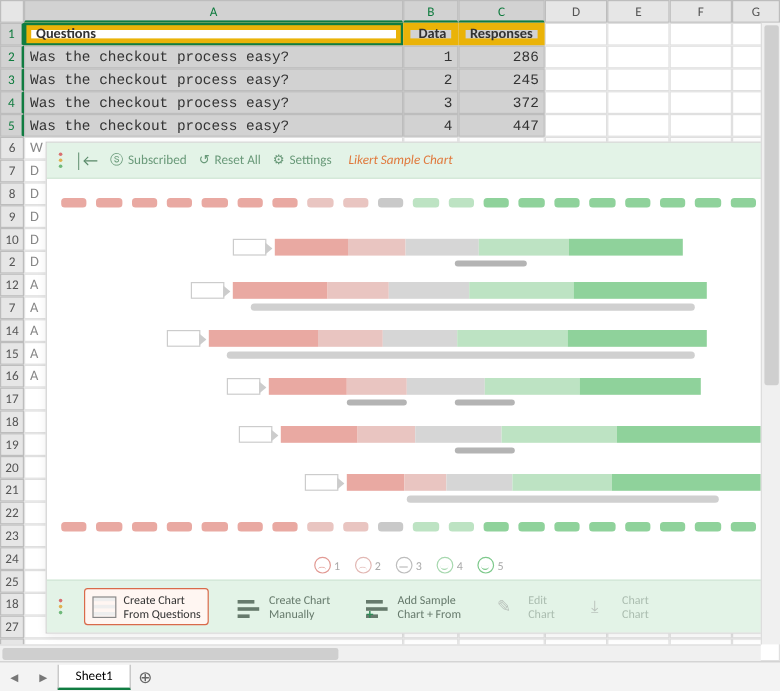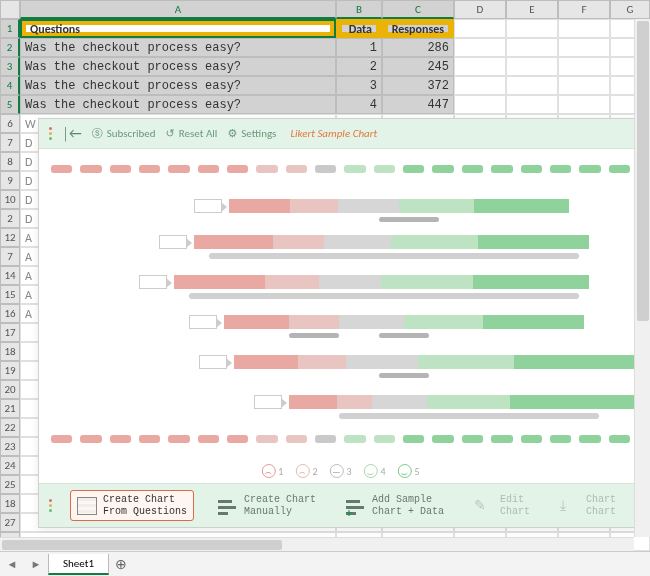--- a/index.html
+++ b/index.html
@@ -48,21 +48,21 @@
 .btn.hl { border: 1px solid #d96a4a; background: #fff6f2; color: #333; }
 .btn.disabled { opacity: 0.45; }
 .btn-icon { width: 20px; height: 18px; position: relative; }
 .btn-icon.sheet { border: 1px solid #888; background: linear-gradient(#eee,#eee) 0 0/100% 3px no-repeat, linear-gradient(#eee,#eee) 0 6px/100% 3px no-repeat, linear-gradient(#eee,#eee) 0 12px/100% 3px no-repeat; }
 .btn-icon.bars::before, .btn-icon.bars::after { content:""; position:absolute; left:0; height:3px; background:#667a6c; }
 .btn-icon.bars::before { top:3px; width:14px; } .btn-icon.bars::after { top:9px; width:18px; }
 .btn-icon.bars span { position:absolute; top:15px; left:0; width:10px; height:3px; background:#667a6c; }
 .btn-icon.plus::after { content:"+"; position:absolute; right:-2px; bottom:-4px; color:#2e8b57; font-size:12px; font-weight:bold; }
 .btn-icon.pencil::after { content:"✎"; font-size:14px; color:#888; }
 .btn-icon.export::after { content:"⤓"; font-size:14px; color:#888; }
-.btn-text { line-height: 1.15; font-family: Liberation Mono, monospace; }
+.btn-text { line-height: 1.15; }
 .tab-bar { position: absolute; bottom: 0; left: 0; right: 0; height: 25px; border-top: 1px solid #ccc; background: #f3f3f3; display: flex; align-items: center; font-size: 11px; }
 .tab-nav { width: 24px; text-align: center; color: #777; cursor: pointer; }
 .tab { padding: 3px 14px; background: #fff; border: 1px solid #bbb; border-bottom: 2px solid #107c41; border-top: none; font-weight: 500; cursor: pointer; }
 .tab-add { width: 24px; height: 24px; display: flex; align-items: center; justify-content: center; color: #666; cursor: pointer; font-size: 14px; }
 .scrollbar-h { position: absolute; bottom: 25px; left: 0; right: 16px; height: 14px; background: #f0f0f0; border-top: 1px solid #ddd; }
 .scrollbar-h .thumb { position: absolute; left: 2px; top: 2px; height: 10px; width: 280px; background: #cfcfcf; border-radius: 2px; }
 .scrollbar-v { position: absolute; right: 0; top: 19px; bottom: 39px; width: 16px; background: #f0f0f0; border-left: 1px solid #ddd; }
 .scrollbar-v .thumb { position: absolute; top: 2px; left: 2px; width: 12px; height: 300px; background: #cfcfcf; border-radius: 2px; }
 </style>
 </head>
@@ -496,21 +496,21 @@
           <div>Create Chart</div>
           <div>Manually</div>
         </div>
     </div>
     <div class="btn">
       <div class="btn-icon bars plus">
           <span></span>
         </div>
       <div class="btn-text">
           <div>Add Sample</div>
-          <div>Chart + Data</div>
+          <div>Chart + From</div>
         </div>
     </div>
     <div class="btn disabled">
       <div class="btn-icon pencil"></div>
       <div class="btn-text">
           <div>Edit</div>
           <div>Chart</div>
         </div>
     </div>
     <div class="btn disabled">

